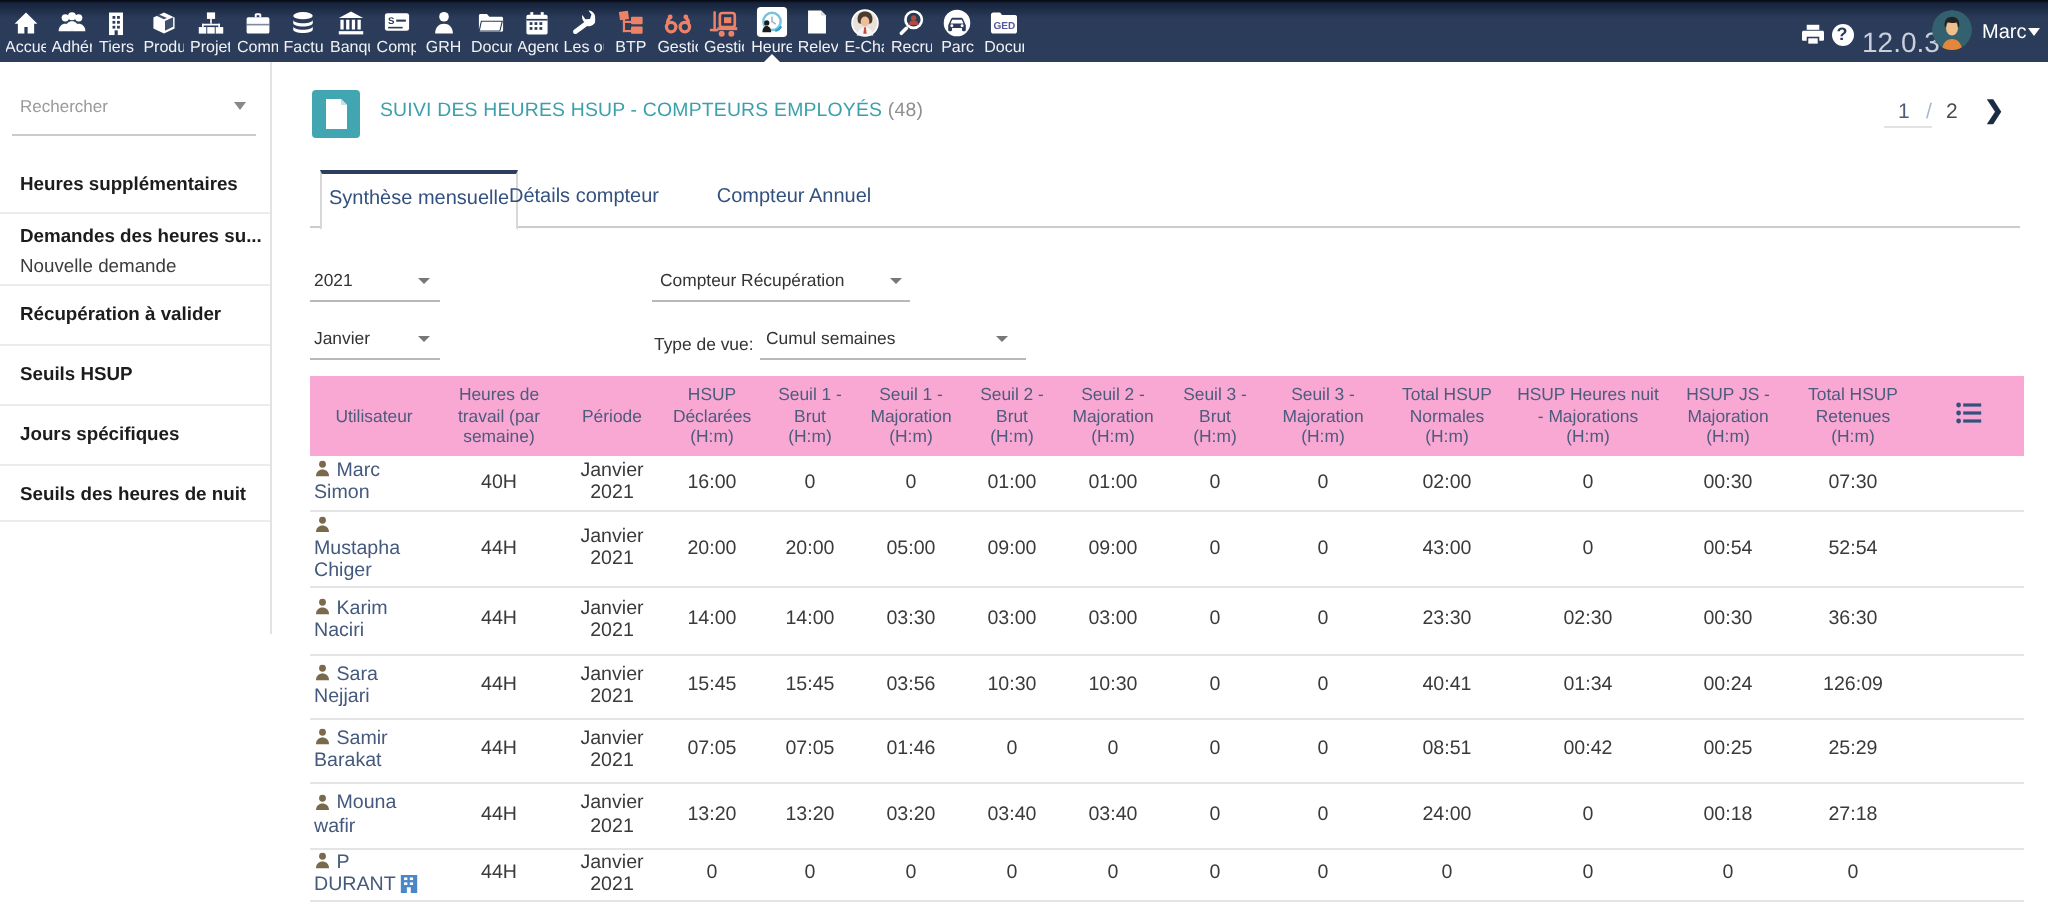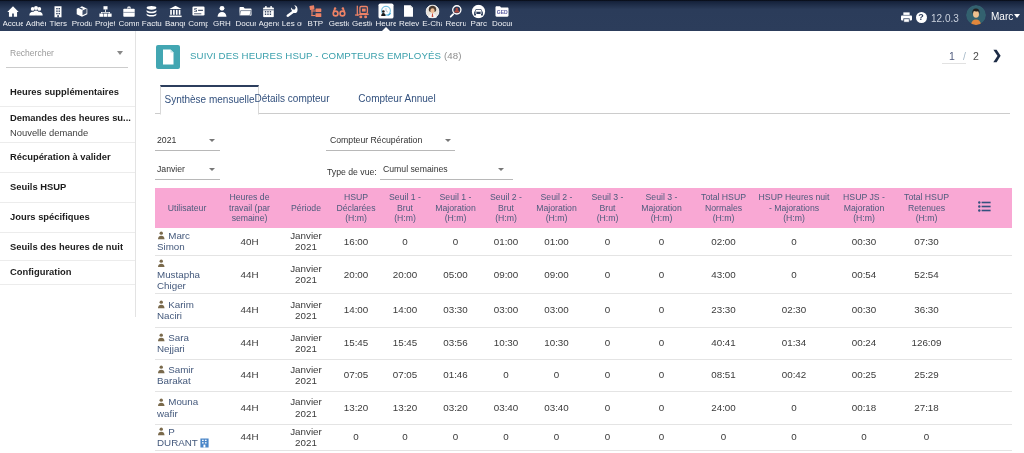--- a/index.html
+++ b/index.html
@@ -5,21 +5,21 @@
 * { margin:0; padding:0; box-sizing:border-box; }
 html,body { width:1024px; height:453px; overflow:hidden; font-family:"Liberation Sans", sans-serif; background:#fff; }
 #navbar { position:absolute; left:0; top:0; width:1024px; height:31px;
   background:linear-gradient(to bottom, #05080f 0%, #16233c 5%, #2b3c5a 30%, #2c3d5b 100%); }
 .mod { position:absolute; top:4px; width:24px; text-align:center; color:#fff; }
 .mod .ic { height:14px; display:flex; align-items:center; justify-content:center; }
 .mod .ic svg, .mod .ic div { transform:scale(0.94); transform-origin:center; }
 .mod .lb { font-size:8px; color:#f0f2f6; margin:1px auto 0; width:20px; white-space:nowrap; overflow:hidden; }
 #notch { position:absolute; left:382px; top:27px; width:0; height:0; border-left:4.5px solid transparent; border-right:4.5px solid transparent; border-bottom:4px solid #fff; }
 .tr-ic { position:absolute; top:11.5px; }
-#version { position:absolute; left:931px; top:13px; font-size:10px; color:#c9d0dc; }
+#version { position:absolute; left:931px; top:13px; font-size:14px; color:#c9d0dc; }
 #avatar { position:absolute; left:966px; top:5px; width:20px; height:20px; border-radius:50%; overflow:hidden; }
 #uname { position:absolute; left:991px; top:11px; font-size:10px; color:#fff; }
 #uchev { position:absolute; left:1014px; top:14px; width:0; height:0; border-left:3.5px solid transparent; border-right:3.5px solid transparent; border-top:4px solid #fff; }
 #sidebar { position:absolute; left:0; top:31px; width:136px; height:286px; background:#fff; border-right:1px solid #e3e3e3; }
 #search { position:absolute; left:6px; top:15px; width:122px; border-bottom:1px solid #ccc; padding:2px 0 9px 4px; color:#9a9a9a; font-size:8.5px; }
 #search .arr { position:absolute; right:5px; top:5px; width:0; height:0; border-left:3.5px solid transparent; border-right:3.5px solid transparent; border-top:4px solid #888; }
 .menu { position:absolute; left:0; top:46px; width:135px; font-size:9.4px; color:#1c1c1c; }
 .mi { padding:8px 0 9px 10px; border-bottom:1px solid #ececec; font-weight:bold; line-height:12px; white-space:nowrap; overflow:hidden; }
 .mi.m1 { padding:9px 0 8px 10px; }
 .mi.m2 { padding:5px 0 2px 10px; border-bottom:none; }
@@ -363,21 +363,20 @@
 <div id="sidebar">
   <div id="search">Rechercher<span class="arr"></span></div>
   <div class="menu">
     <div class="mi m1">Heures supplémentaires</div>
     <div class="mi m2">Demandes des heures su...</div>
     <div class="mi sub">Nouvelle demande</div>
     <div class="mi">Récupération à valider</div>
     <div class="mi">Seuils HSUP</div>
     <div class="mi">Jours spécifiques</div>
     <div class="mi" style="padding:8px 0 7px 10px;">Seuils des heures de nuit</div>
-    <div class="mi" style="padding:5px 0 6px 10px;">Configuration</div>
   </div>
 </div>
 <div id="main">
   <div id="titleicon"><svg width="24" height="24" viewBox="0 0 24 24">
         <path d="M7 4.5h7.5l3 3v12H7z" fill="#fff"></path>
         <path d="M14.5 4.5v3h3z" fill="#bfe3e6"></path>
       </svg></div>
   <div id="titletext">SUIVI DES HEURES HSUP - COMPTEURS EMPLOYÉS <span class="cnt">(48)</span></div>
   <div style="position:absolute;left:812px;top:18.5px;font-size:10.5px;color:#4f5a7d;">1</div>
   <div style="position:absolute;left:826px;top:18.5px;font-size:10.5px;color:#a8bac9;">/</div>

